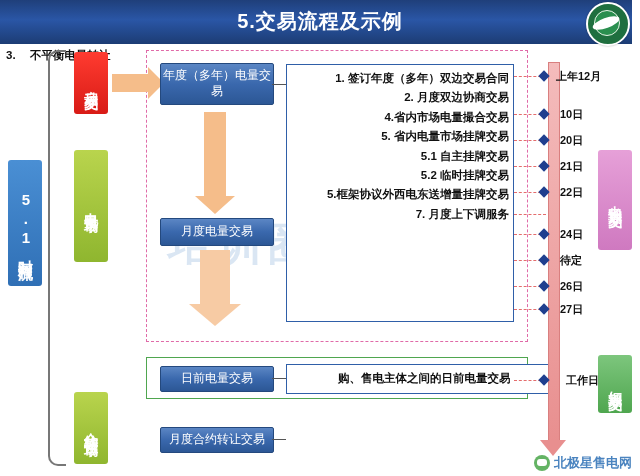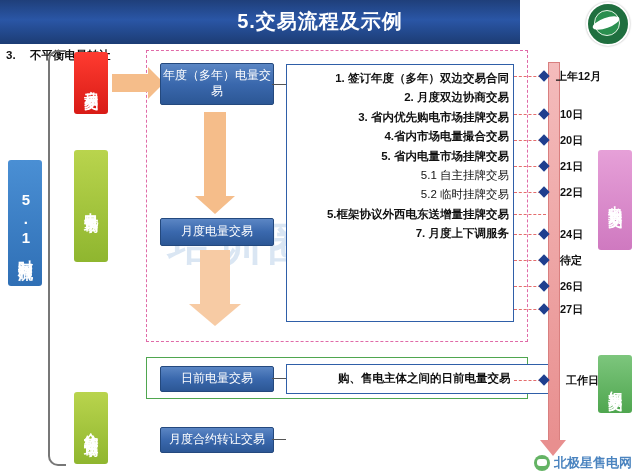--- a/index.html
+++ b/index.html
@@ -12,21 +12,21 @@
     font-family: "Liberation Sans", sans-serif;
     overflow: hidden;
   }
   .canvas {
     position: absolute; left: 0; top: 0;
     width: 640px; height: 476px;
   }
   
   .header {
     position: absolute; left: 0; top: 0;
-    width: 520px; height: 44px;
+    width: 632px; height: 44px;
     background: linear-gradient(to bottom, #1f3f7a 0%, #2a56a6 45%, #1c3c74 100%);
   }
   .header-title {
     position: absolute; left: 0; top: 8px;
     width: 640px; text-align: center;
     color: #ffffff; font-size: 20px; font-weight: bold;
     letter-spacing: 1px;
   }
   .logo {
     position: absolute; right: 10px; top: 2px;
@@ -164,21 +164,21 @@
   .list-main { left: 286px; top: 64px; width: 226px; height: 256px; }
   .list-day  { left: 286px; top: 364px; width: 226px; height: 28px; padding-left: 43px; }
   .list-bottom { left: 286px; top: 404px; width: 226px; height: 68px; border: none; background: transparent; }
   .list-main ul, .list-bottom ul {
     margin: 0; padding: 6px 4px 0 6px; list-style: none;
   }
   .list-main li {
     font-size: 11.5px; font-weight: bold; line-height: 1.25;
     margin-bottom: 5px; color: #111; text-align: right;
   }
-  .list-main li.sub { margin-left: 22px; font-weight: normal; }
+  .list-main li.sub { margin-left: 22px; font-weight: bold; }
   .list-day-text {
     font-size: 11.5px; font-weight: bold;
     padding: 6px 4px 0 8px; color: #111;
   }
   .list-bottom li {
     font-size: 11.5px; font-weight: bold; line-height: 1.3;
     margin-bottom: 6px; color: #111;
     display: flex; gap: 14px;
   }
   .list-bottom li .num { width: 10px; }
@@ -289,21 +289,20 @@
   <div class="node node-day">日前电量交易</div>
 
   <div class="conn" style="left:272px; top:84px; width:14px;"></div>
   <div class="conn" style="left:272px; top:378px; width:14px;"></div>
   <div class="conn" style="left:272px; top:439px; width:14px;"></div>
 
   <div class="listbox list-main">
     <ul>
       <li>1. 签订年度（多年）双边交易合同</li>
       <li>2. 月度双边协商交易</li>
-      <li>3. 省内优先购电市场挂牌交易</li>
       <li>4.省内市场电量撮合交易</li>
       <li>5. 省内电量市场挂牌交易</li>
       <li class="sub">5.1  自主挂牌交易</li>
       <li class="sub">5.2  临时挂牌交易</li>
       <li>5.框架协议外西电东送增量挂牌交易</li>
       <li>7. 月度上下调服务</li>
     </ul>
   </div>
 
   <div class="listbox list-day">

